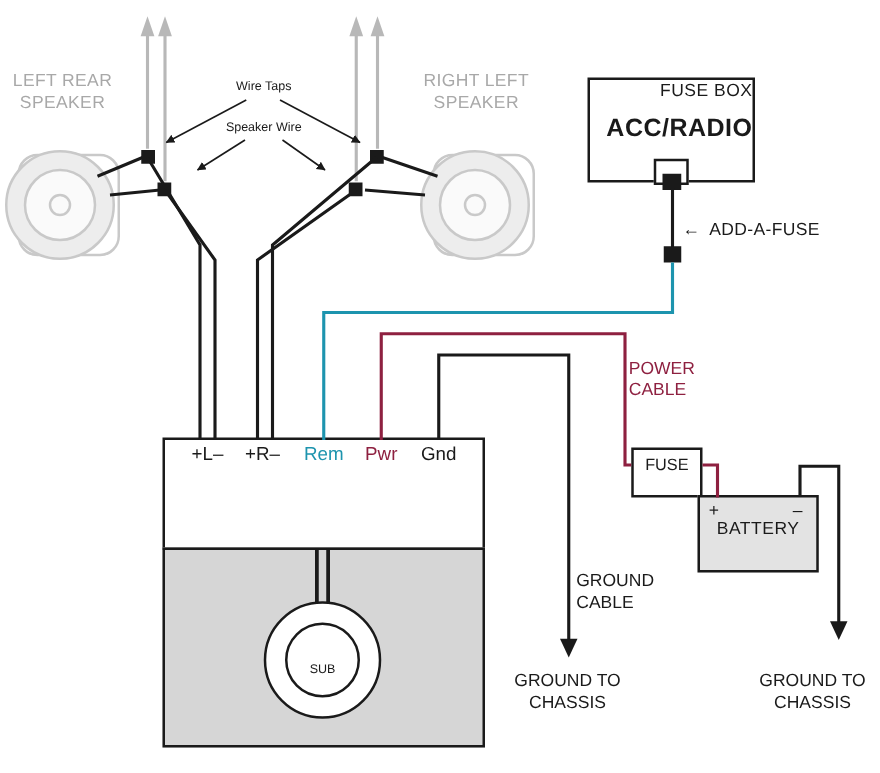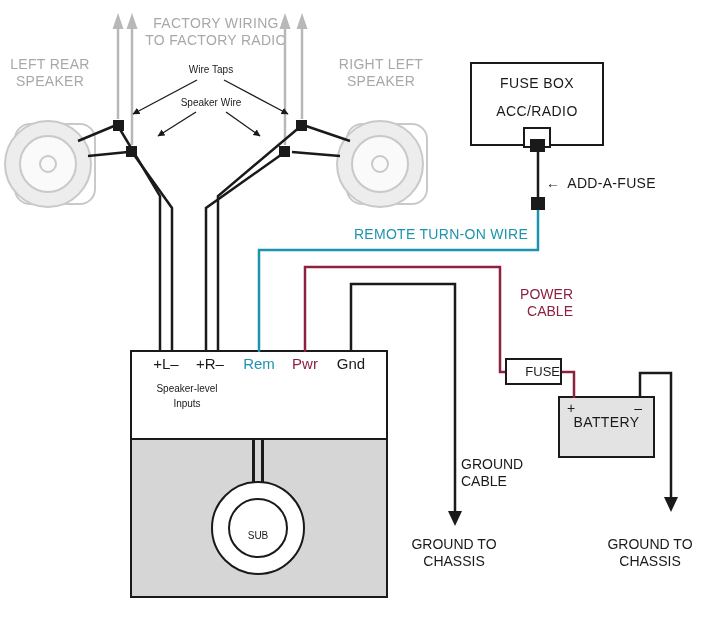--- a/index.html
+++ b/index.html
@@ -6,46 +6,44 @@
   html,body { background:#ffffff; }
   #stage {
     position:relative; width:704px; height:618px; background:#fff;
     font-family:"Liberation Sans","DejaVu Sans",sans-serif; color:#1a1a1a;
     overflow:hidden;
   }
   .lbl { position:absolute; white-space:pre-line; line-height:17px; font-size:14px; }
   .c { text-align:center; }
   .gray { color:var(--label-gray,#a8a8a8); letter-spacing:.3px; }
   .teal { color:var(--teal,#1d94ae); }
-  .red { color:var(--power-red,#8e2040);text-align:right; }
+  .red { color:var(--power-red,#8e2040); }
   .small { font-size:10px; line-height:15px; }
   .box { position:absolute; background:#fff; border:2px solid var(--wire,#1a1a1a); }
   .term { position:absolute; width:38px; text-align:center; font-size:15px; top:355px; }
   .circle { position:absolute; border-radius:50%; }
-  #fuse-box .fb-title { margin-top:11px; text-align:center; font-size:14px; letter-spacing:.4px; }
-  #fuse-box .fb-slot  { margin-top:12px; text-align:center; font-size:14px; letter-spacing:.4px; }
+  #fuse-box .fb-title { margin-top:0; text-align:right; font-size:14px; letter-spacing:.4px; }
+  #fuse-box .fb-slot  { margin-top:12px; text-align:right; font-size:20px; letter-spacing:.4px;font-weight:bold; }
   #battery-box { background:var(--battery-fill,#e3e3e3); }
   #sub-box { background:var(--sub-fill,#d6d6d6); }
   #add-a-fuse { display:flex; gap:7px; font-size:14px; letter-spacing:.3px; }
   svg { position:absolute; left:0; top:0; pointer-events:none; }
   .conn { position:absolute; width:3px; height:43px; background:var(--wire,#1a1a1a); top:439px; }
 </style>
 </head>
 <body>
 
 <div id="stage">
 
   <div class="lbl c gray" style="left:4px; top:56px; width:92px;">LEFT REAR
 SPEAKER</div>
 
   <div class="lbl c gray" style="left:333px; top:56px; width:96px;">RIGHT LEFT
 SPEAKER</div>
 
-  <div class="lbl c gray" style="left:140px; top:15px; width:152px;">FACTORY WIRING
-TO FACTORY RADIO</div>
 
   <div class="lbl c small" style="left:158px; top:62px; width:106px;">Wire Taps</div>
 
   <div class="lbl c small" style="left:158px; top:95px; width:106px;">Speaker Wire</div>
 
   <div class="circle" style="left:14px; top:123px; width:82px; height:82px; border:2px solid var(--speaker-gray,#c9c9c9); border-radius:16px;"></div>
   <div class="circle" style="left:4px; top:120px; width:88px; height:88px; background:#ededed; border:2px solid var(--speaker-gray,#c9c9c9);"></div>
   <div class="circle" style="left:19px; top:135px; width:58px; height:58px; background:#fafafa; border:2px solid var(--speaker-gray,#c9c9c9);"></div>
   <div class="circle" style="left:39px; top:155px; width:18px; height:18px; border:2px solid var(--speaker-gray,#c9c9c9);"></div>
 
@@ -59,48 +57,45 @@
     <div class="fb-slot">ACC/RADIO</div>
   </div>
   <div style="position:absolute; left:523px; top:127px; width:28px; height:21px; background:#fff; border:2px solid var(--wire,#1a1a1a);"></div>
   <div style="position:absolute; left:530px; top:139px; width:15px; height:13px; background:var(--wire,#1a1a1a);"></div>
 
   <div id="add-a-fuse" style="position:absolute; left:546px; top:175px;">
     <span>←</span>
     <span>ADD-A-FUSE</span>
   </div>
 
-  <div class="lbl c teal" style="left:349px; top:226px; width:184px; letter-spacing:.3px;">REMOTE TURN-ON WIRE</div>
 
   <div class="lbl red" style="left:503px; top:286px; width:70px;">POWER
 CABLE</div>
 
   <div class="box" style="left:130px; top:350px; width:258px; height:90px;"></div>
 
   <span class="term" style="left:147px;">+L–</span>
   <span class="term" style="left:191px;">+R–</span>
   <span class="term teal" style="left:240px;">Rem</span>
   <span class="term red" style="left:286px;">Pwr</span>
   <span class="term" style="left:332px;">Gnd</span>
 
-  <div class="lbl c small" style="left:131px; top:381px; width:112px;">Speaker-level
-Inputs</div>
 
 
 
   <div id="sub-box" class="box" style="left:130px; top:438px; width:258px; height:160px;"></div>
 
   <div class="conn" style="left:252px;"></div>
   <div class="conn" style="left:261px;"></div>
 
   <div class="circle" style="left:211px; top:481px; width:94px; height:94px; background:#fff; border:2px solid var(--wire,#1a1a1a);"></div>
   <div class="circle" style="left:228px; top:498px; width:60px; height:60px; border:2px solid var(--wire,#1a1a1a);"></div>
   <div class="lbl c small" style="left:232px; top:528px; width:52px;">SUB</div>
 
-  <div class="box" style="left:505px; top:358px; width:57px; height:27px; border-width:2px; font-size:13px; text-align:right; line-height:23px;">FUSE</div>
+  <div class="box" style="left:505px; top:358px; width:57px; height:40px; border-width:2px; font-size:13px; text-align:center; line-height:23px;">FUSE</div>
 
   <div id="battery-box" class="box" style="left:558px; top:396px; width:97px; height:62px;">
     <span style="position:absolute; left:7px; top:2px; font-size:14px;">+</span>
     <span style="position:absolute; right:11px; top:2px; font-size:14px;">–</span>
     <div class="c" style="position:absolute; left:0; top:16px; width:100%; font-size:14px; letter-spacing:.4px;">BATTERY</div>
   </div>
 
   <div class="lbl" style="left:461px; top:456px;">GROUND
 CABLE</div>
 

